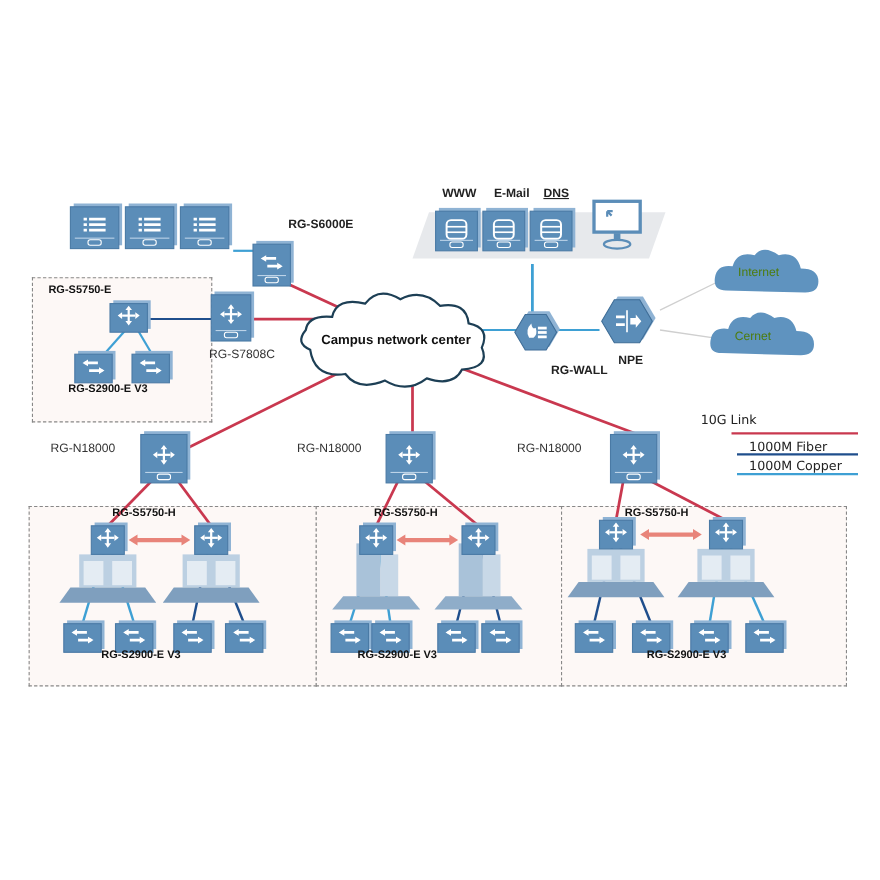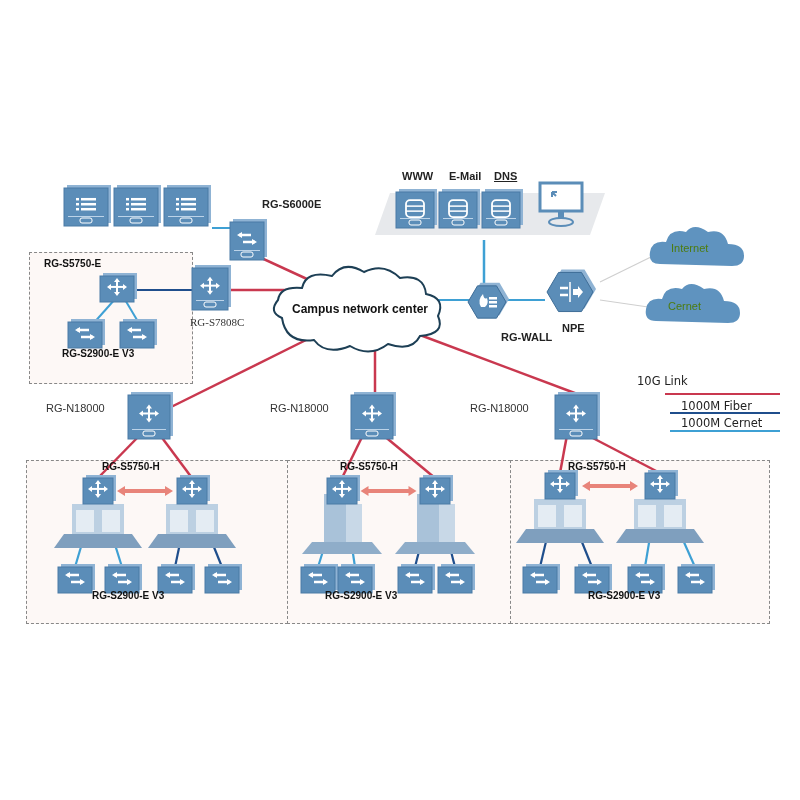--- a/index.html
+++ b/index.html
@@ -431,36 +431,36 @@
         <g>
           <path d="M687 574.92 L699 574.92 M691 581.92 L703 581.92" stroke="#fff" stroke-width="2.5"></path>
           <path d="M685 574.92 L690 571.92 L690 577.92Z M705 581.92 L700 578.92 L700 584.92Z" fill="#fff"></path>
         </g>
       </g>
     </svg>
 
   <div class="lbl" style="left:292px;top:302px;font-weight:bold;font-size:12px;color:#111;">Campus network center</div>
 
   <div class="lbl m" style="left:262px;top:198px;">RG-S6000E</div>
-  <div class="lbl m" style="left:190px;top:316px;font-weight:normal;color:#333;font-family:Liberation Serif, serif;">RG-S7808C</div>
+  <div class="lbl m" style="left:190px;top:316px;font-weight:normal;color:#333;">RG-S7808C</div>
   <div class="lbl b" style="left:44px;top:258px;">RG-S5750-E</div>
   <div class="lbl b" style="left:62px;top:348px;">RG-S2900-E V3</div>
 
   <div class="lbl m" style="left:402px;top:170px;">WWW</div>
   <div class="lbl m" style="left:449px;top:170px;">E-Mail</div>
   <div class="lbl m" style="left:494px;top:170px;text-decoration:underline;">DNS</div>
   <div class="lbl m" style="left:457px;top:331px;margin-left:44px;">RG-WALL</div>
   <div class="lbl m" style="left:562px;top:322px;">NPE</div>
 
   <div class="cloud-text" style="left:671px;top:242px;">Internet</div>
   <div class="cloud-text" style="left:668px;top:300px;">Cernet</div>
 
   <div class="legend-text" style="left:637px;top:374px;">10G Link</div>
   <div class="legend-text" style="left:681px;top:399px;">1000M Fiber</div>
-  <div class="legend-text" style="left:681px;top:416px;">1000M Cernet</div>
+  <div class="legend-text" style="left:681px;top:416px;">1000M Copper</div>
 
   <div class="lbl" style="left:46px;top:402px;">RG-N18000</div>
   <div class="lbl" style="left:270px;top:402px;">RG-N18000</div>
   <div class="lbl" style="left:470px;top:402px;">RG-N18000</div>
 
   <div class="lbl b" style="left:102px;top:461px;">RG-S5750-H</div>
   <div class="lbl b" style="left:340px;top:461px;">RG-S5750-H</div>
   <div class="lbl b" style="left:568px;top:461px;">RG-S5750-H</div>
 
   <div class="lbl b" style="left:92px;top:590px;">RG-S2900-E V3</div>

